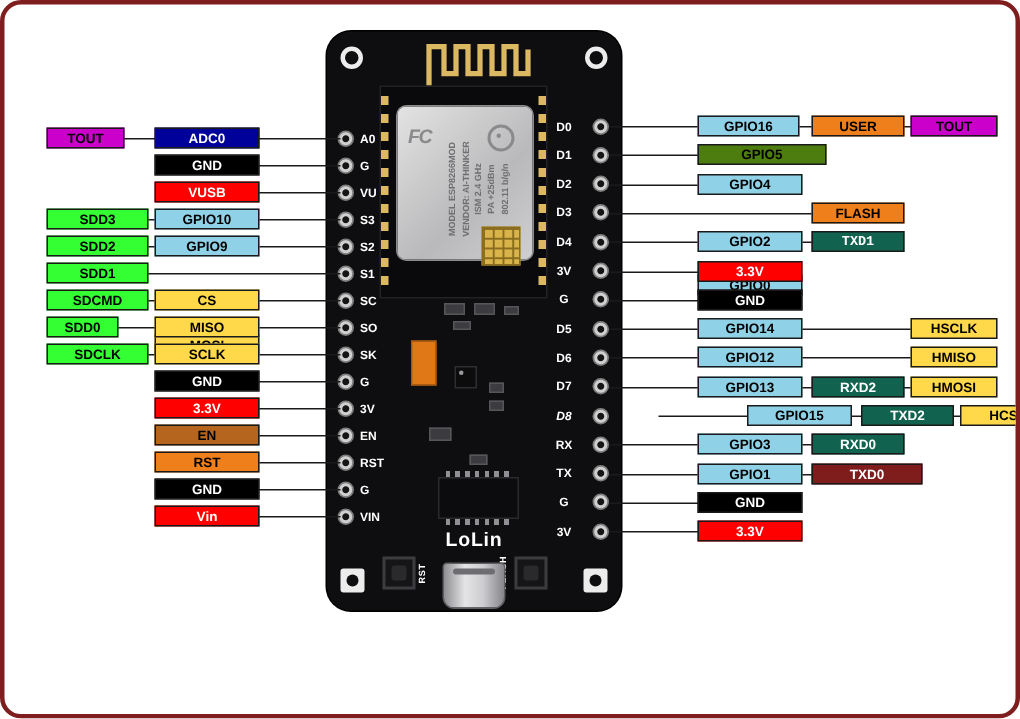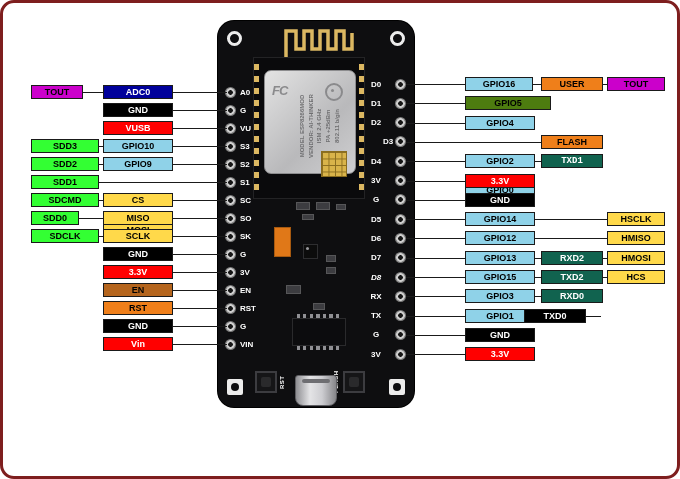--- a/index.html
+++ b/index.html
@@ -106,20 +106,21 @@
     <div class="smd" style="left:118px;top:183px;width:10px;height:6px;"></div>
     <div class="smd" style="left:84px;top:193px;width:12px;height:6px;"></div>
     <div id="cap-orange"></div>
     <div id="chip-small"></div>
     <div class="smd" style="left:108px;top:234px;width:10px;height:7px;"></div>
     <div class="smd" style="left:108px;top:246px;width:10px;height:7px;"></div>
     <div class="smd" style="left:68px;top:264px;width:15px;height:9px;"></div>
     <div class="smd" style="left:95px;top:282px;width:12px;height:7px;"></div>
     <div id="uart-chip"></div>
 
+    <div id="brand">LoLin</div>
 
     <div id="btn-rst" class="tactile"></div>
     <div id="rst-label" class="vlabel">RST</div>
     <div id="btn-flash" class="tactile"></div>
     <div id="flash-label" class="vlabel">FLASH</div>
     <div id="usb"></div>
 
     <div class="pin-layer" id="pins-left">
         <div class="pin-hole" style="left: 6.5px; top: 65.5px;"></div>
         <div class="pin-name" style="left: 22px; top: 65.5px;">A0</div>
@@ -153,21 +154,21 @@
         <div class="pin-name" style="left: 22px; top: 317.5px;">VIN</div>
       </div>
     <div class="pin-layer" id="pins-right">
         <div class="pin-hole" style="left: 177px; top: 57.5px;"></div>
         <div class="pin-name right" style="left: 140px; top: 57.5px;">D0</div>
         <div class="pin-hole" style="left: 177px; top: 76.8px;"></div>
         <div class="pin-name right" style="left: 140px; top: 76.8px;">D1</div>
         <div class="pin-hole" style="left: 177px; top: 96.1px;"></div>
         <div class="pin-name right" style="left: 140px; top: 96.1px;">D2</div>
         <div class="pin-hole" style="left: 177px; top: 115.4px;"></div>
-        <div class="pin-name right" style="left: 152px; top: 115.4px;">D3</div>
+        <div class="pin-name right" style="left: 140px; top: 115.4px;">D3</div>
         <div class="pin-hole" style="left: 177px; top: 134.7px;"></div>
         <div class="pin-name right" style="left: 140px; top: 134.7px;">D4</div>
         <div class="pin-hole" style="left: 177px; top: 154px;"></div>
         <div class="pin-name right" style="left: 140px; top: 154px;">3V</div>
         <div class="pin-hole" style="left: 177px; top: 173.3px;"></div>
         <div class="pin-name right" style="left: 140px; top: 173.3px;">G</div>
         <div class="pin-hole" style="left: 177px; top: 192.6px;"></div>
         <div class="pin-name right" style="left: 140px; top: 192.6px;">D5</div>
         <div class="pin-hole" style="left: 177px; top: 211.9px;"></div>
         <div class="pin-name right" style="left: 140px; top: 211.9px;">D6</div>
@@ -297,35 +298,35 @@
         <div class="wire" style="left: 0px; width: 257px;"></div>
         <div class="pinbox" style="left: 59px; width: 70px; background: rgb(143, 210, 232); color: rgb(0, 0, 0);">GPIO12</div>
         <div class="pinbox" style="left: 201px; width: 58px; background: rgb(255, 217, 74); color: rgb(0, 0, 0);">HMISO</div>
       </div>
       <div class="pin-row" style="top: 247.7px;">
         <div class="wire" style="left: 0px; width: 257px;"></div>
         <div class="pinbox" style="left: 59px; width: 70px; background: rgb(143, 210, 232); color: rgb(0, 0, 0);">GPIO13</div>
         <div class="pinbox" style="left: 135px; width: 62px; background: rgb(17, 99, 79); color: rgb(255, 255, 255);">RXD2</div>
         <div class="pinbox" style="left: 201px; width: 58px; background: rgb(255, 217, 74); color: rgb(0, 0, 0);">HMOSI</div>
       </div>
-      <div class="pin-row" style="top: 267px;">
+      <div class="pin-row" style="top: 267px; margin-left: 33px;">
         <div class="wire" style="left: 0px; width: 257px;"></div>
         <div class="pinbox" style="left: 59px; width: 70px; background: rgb(143, 210, 232); color: rgb(0, 0, 0);">GPIO15</div>
         <div class="pinbox" style="left: 135px; width: 62px; background: rgb(17, 99, 79); color: rgb(255, 255, 255);">TXD2</div>
         <div class="pinbox" style="left: 201px; width: 58px; background: rgb(255, 217, 74); color: rgb(0, 0, 0);">HCS</div>
       </div>
       <div class="pin-row" style="top: 286.3px;">
         <div class="wire" style="left: 0px; width: 195px;"></div>
         <div class="pinbox" style="left: 59px; width: 70px; background: rgb(143, 210, 232); color: rgb(0, 0, 0);">GPIO3</div>
         <div class="pinbox" style="left: 135px; width: 62px; background: rgb(17, 99, 79); color: rgb(255, 255, 255);">RXD0</div>
       </div>
       <div class="pin-row" style="top: 305.6px;">
         <div class="wire" style="left: 0px; width: 195px;"></div>
         <div class="pinbox" style="left: 59px; width: 70px; background: rgb(143, 210, 232); color: rgb(0, 0, 0);">GPIO1</div>
-        <div class="pinbox" style="left: 118px; width: 62px; background: #000000; color: rgb(255, 255, 255);">TXD0</div>
+        <div class="pinbox" style="left: 135px; width: 74px; background: #7f1d1d; color: rgb(255, 255, 255);">TXD0</div>
       </div>
       <div class="pin-row" style="top: 324.9px;">
         <div class="wire" style="left: 0px; width: 127px;"></div>
         <div class="pinbox" style="left: 59px; width: 70px; background: rgb(0, 0, 0); color: rgb(255, 255, 255);">GND</div>
       </div>
       <div class="pin-row" style="top: 344.2px;">
         <div class="wire" style="left: 0px; width: 127px;"></div>
         <div class="pinbox" style="left: 59px; width: 70px; background: rgb(255, 0, 0); color: rgb(255, 255, 255);">3.3V</div>
       </div>
     </div>

